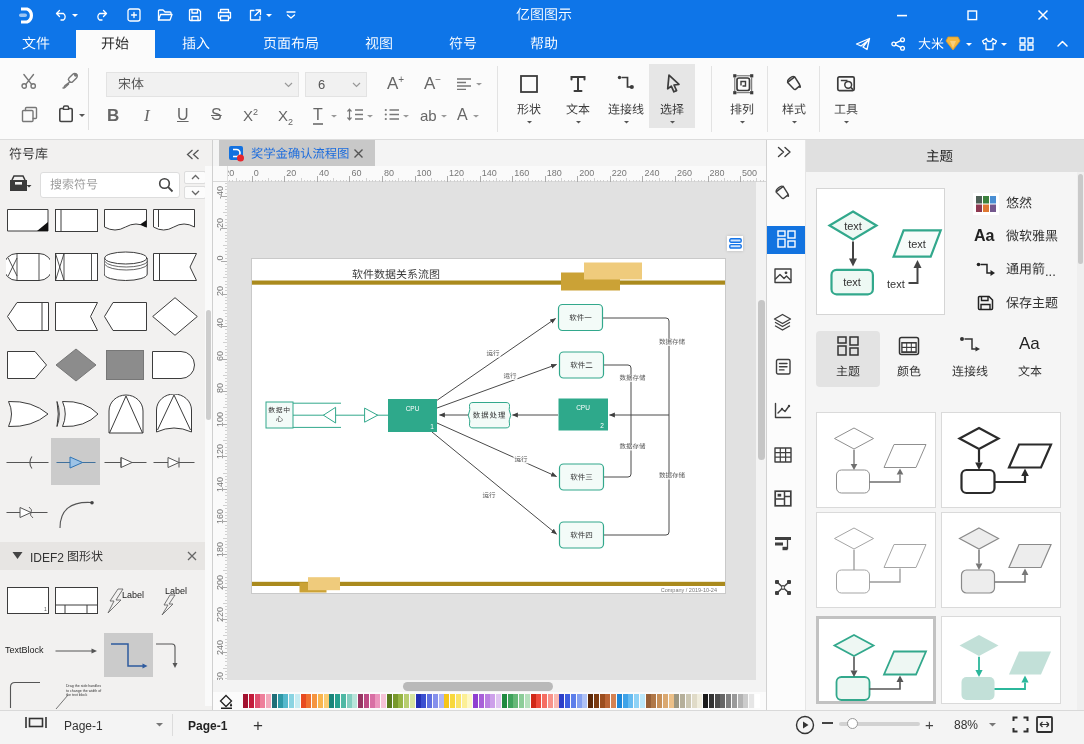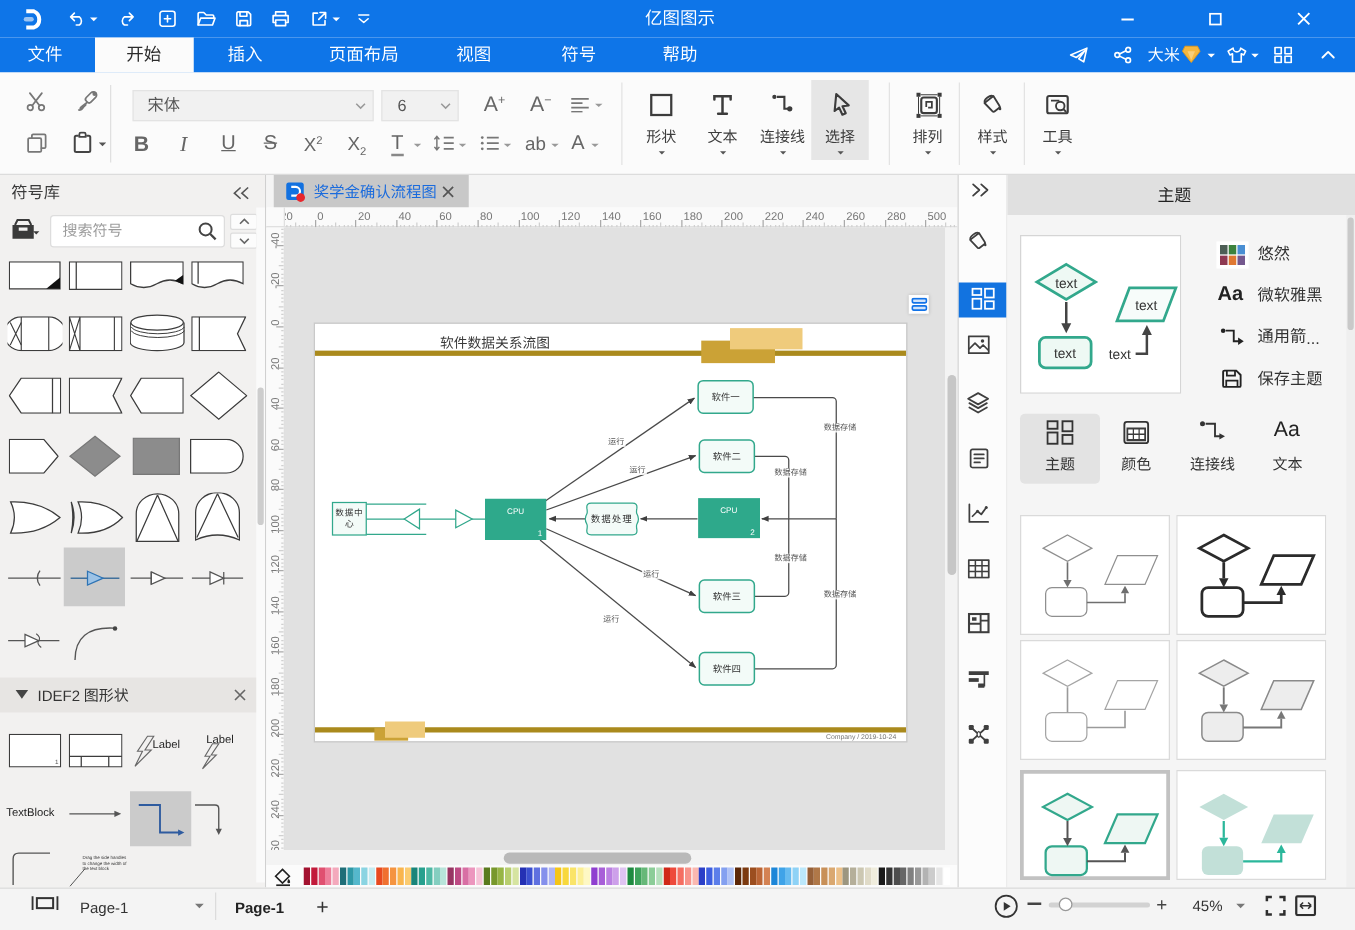--- a/index.html
+++ b/index.html
@@ -1406,21 +1406,21 @@
 <div style="position:absolute;left:188px;top:719px;font-size:12px;font-weight:bold;color:#222;">Page-1</div>
 <div style="position:absolute;left:253px;top:716px;font-size:17px;color:#333;">+</div>
 <svg style="position:absolute;left:795px;top:715px" width="20" height="20" viewBox="0 0 20 20">
     <circle cx="10" cy="10" r="8.5" fill="none" stroke="#333" stroke-width="1.4"></circle>
     <path d="M8 6.5 L13.5 10 L8 13.5 Z" fill="#333"></path>
   </svg>
 <div style="position:absolute;left:822px;top:721.5px;width:11px;height:2px;background:#444;"></div>
 <div style="position:absolute;left:839px;top:721.5px;width:81px;height:4px;background:#d2d2d2;border-radius:2px;"></div>
 <div style="position:absolute;left:847px;top:718px;width:11px;height:11px;background:#fff;border:1.5px solid #999;border-radius:50%;box-sizing:border-box;"></div>
 <div style="position:absolute;left:925px;top:716px;font-size:15px;color:#444;">+</div>
-<div style="position:absolute;left:954px;top:718px;font-size:12px;color:#333;">45%</div>
+<div style="position:absolute;left:954px;top:718px;font-size:12px;color:#333;">88%</div>
 <svg style="position:absolute;left:988px;top:722px" width="9" height="6" viewBox="0 0 9 6">
     <path d="M1 1 L4.5 4.5 L8 1 Z" fill="#777"></path>
   </svg>
 <svg style="position:absolute;left:1012px;top:716px" width="17" height="17" viewBox="0 0 17 17">
     <path d="M1.5 5 V1.5 H5.5 M11.5 1.5 H15.5 V5 M15.5 12 V15.5 H11.5 M5.5 15.5 H1.5 V12" fill="none" stroke="#2e2e2e" stroke-width="2"></path>
   </svg>
 <svg style="position:absolute;left:1036px;top:716px" width="17" height="17" viewBox="0 0 17 17">
     <rect x="1" y="1" width="15" height="15" rx="1" fill="none" stroke="#2e2e2e" stroke-width="1.8"></rect>
     <path d="M4 8.5 H13 M4 8.5 L6.5 6 M4 8.5 L6.5 11 M13 8.5 L10.5 6 M13 8.5 L10.5 11" stroke="#333" stroke-width="1.2" fill="none"></path>
   </svg>

